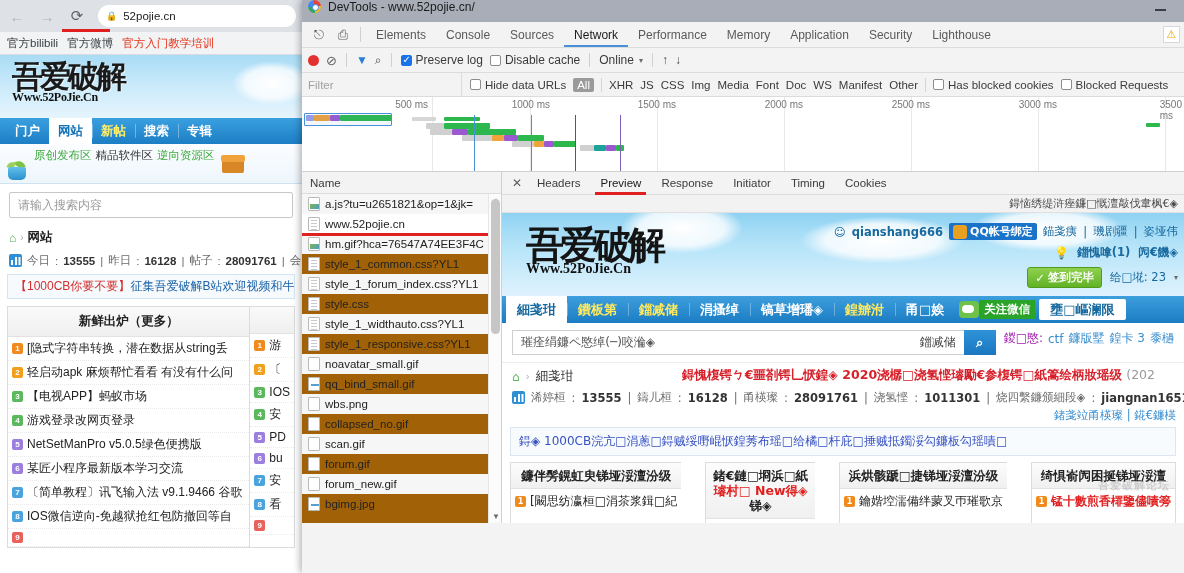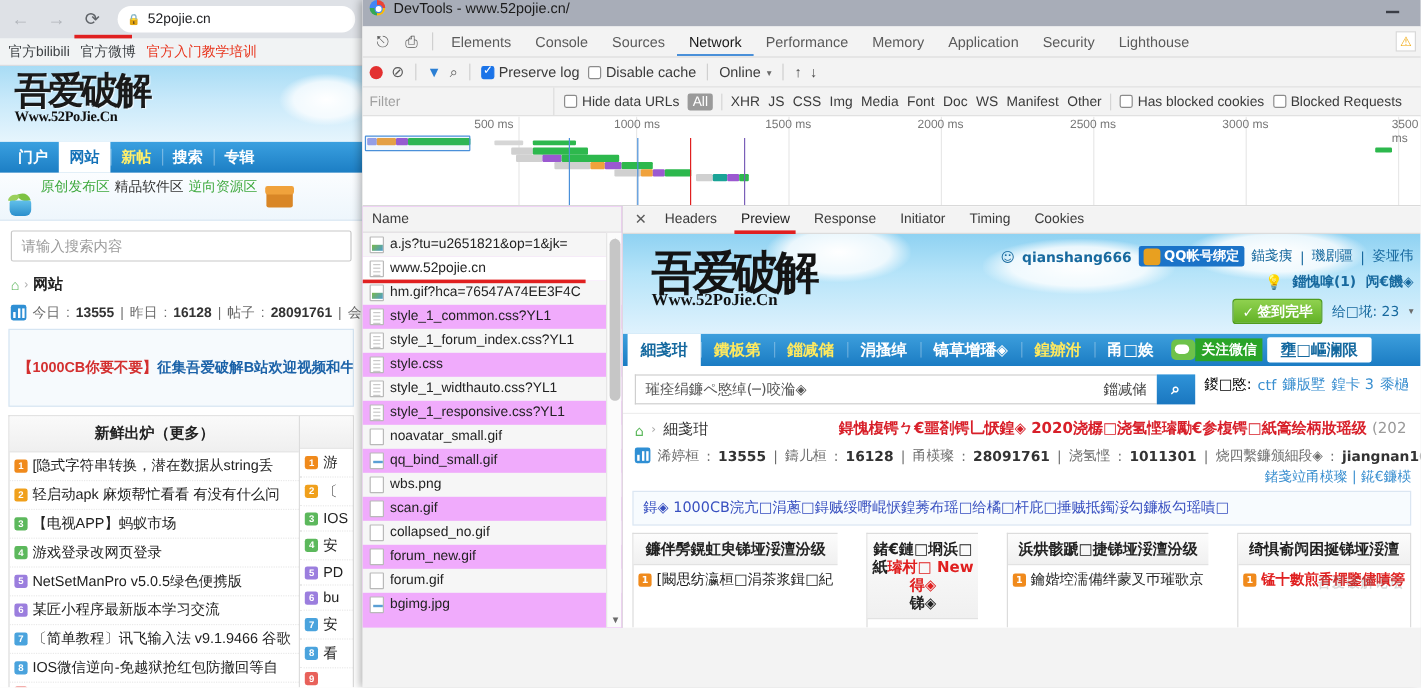--- a/index.html
+++ b/index.html
@@ -110,22 +110,22 @@
     color:#6b6b6b; white-space: nowrap; overflow:hidden;
   }
   .chart-ic {
     width: 13px; height: 13px; background: #2f8fd4; border-radius: 2px; position: relative; flex:0 0 13px;
   }
   .chart-ic:before { content:""; position:absolute; left:2px; bottom:2px; width:2px; height:5px; background:#fff; }
   .chart-ic:after { content:""; position:absolute; left:5.5px; bottom:2px; width:2px; height:8px; background:#fff;
     box-shadow: 3.5px 0 0 #fff, 3.5px 2px 0 0 transparent; }
   .stats b { color:#333; font-weight:700; }
   .announce {
-    margin: 0 7px; border:1px solid #d6e5f2; background:#f6fafd; padding: 23px 7px;
-    font-size: 12px; color:#1b62a8; font-weight:700; white-space: nowrap; overflow:hidden;
+    margin: 0 7px; border:1px solid #d6e5f2; background:#f6fafd; padding: 3px 7px;
+    font-size: 12px; color:#1b62a8; font-weight:400; white-space: nowrap; overflow:hidden;
   }
   .announce .ann-red { color:#d32f2f; }
   .panels { display:flex; margin: 7px 7px 0; gap: 0; }
   .panel { flex:1; border:1px solid #dcdcdc; border-right:none; }
   .panel:last-child { border-right:1px solid #dcdcdc; }
   .panel-hd {
     background: linear-gradient(180deg,#fafafa,#efefef); border-bottom:1px solid #e2e2e2;
     text-align:center; font-size:12.5px; font-weight:700; color:#222; padding: 6px 0; white-space:nowrap;
   }
   .panel-li {
@@ -220,21 +220,21 @@
   }
   .ov-bar { position:absolute; height:6px; border-radius:1px; }
   .ov-line { position:absolute; top:18px; bottom:0; width:1px; }
   .ov-sel {
     position:absolute; top: 16px; height: 13px; border:1px solid #4a90d9; border-radius:1px;
     background: rgba(74,144,217,0.07);
   }
 
   .dt-body { display:flex; height: 351px; }
   .req-list {
-    width: 217px; background:#f0abfc; border-right:1px solid #d0d0d0; position:relative; overflow:hidden;
+    width: 200px; background:#a16207; border-right:1px solid #d0d0d0; position:relative; overflow:hidden;
   }
   .req-hd {
     height: 22px; border-bottom:1px solid #dcdcdc; background:#f3f3f3;
     display:flex; align-items:center; padding-left: 8px; font-size: 11.5px; color:#3b3b3b;
   }
   .req-row {
     height: 20px; display:flex; align-items:center; gap: 5px; padding-left: 6px;
     font-size: 11.5px; color:#222; white-space: nowrap; overflow: hidden;
   }
   .req-row:nth-child(even) { background: #f6f6f6; }
@@ -347,21 +347,21 @@
   .pv-s-input {
     flex: 1; height: 25px; border:1px solid #cfcfcf; border-right:none; display:flex; align-items:center;
     justify-content: space-between; padding: 0 8px; font-size: 12px; color:#555;
   }
   .pv-s-sel { color:#444; font-size: 12px; }
   .pv-s-btn {
     width: 32px; height: 25px; background: linear-gradient(180deg,#2f93d8,#1a77c0); color:#fff;
     display:flex; align-items:center; justify-content:center; font-size: 13px; font-weight:700;
   }
   .pv-hot { display:flex; align-items:center; gap:5px; margin-left: 8px; font-size: 12px; color:#3a8fd0; white-space:nowrap; }
-  .pv-hot .hk { color:#000000; }
+  .pv-hot .hk { color:#a21caf; }
   .pv-crumb {
     display:flex; align-items:center; gap: 6px; padding: 5px 10px 2px; font-size: 12.5px; color:#333;
     position: relative;
   }
   .pv-crumb .home-ic { color:#5cb85c; }
   .pv-ann {
     position:absolute; left: 180px; top: 4px; right: 4px; font-size: 12.5px; font-weight:700;
     color:#d8202a; white-space:nowrap; overflow:hidden;
   }
   .pv-ann .ann-gray { color:#9a9a9a; font-weight:400; }
@@ -748,34 +748,34 @@
         </div>
         <div class="req-row">
           <span class="f-ic dash"></span>
           <span>qq_bind_small.gif</span>
         </div>
         <div class="req-row">
           <span class="f-ic dashg"></span>
           <span>wbs.png</span>
         </div>
         <div class="req-row">
+          <span class="f-ic imgd"></span>
+          <span>collapsed_no.gif</span>
+        </div>
+        <div class="req-row">
           <span class="f-ic dashg"></span>
           <span>scan.gif</span>
         </div>
         <div class="req-row">
           <span class="f-ic imgd"></span>
-          <span>collapsed_no.gif</span>
+          <span>forum.gif</span>
         </div>
         <div class="req-row">
           <span class="f-ic imgo"></span>
           <span>forum_new.gif</span>
-        </div>
-        <div class="req-row">
-          <span class="f-ic imgd"></span>
-          <span>forum.gif</span>
         </div>
         <div class="req-row">
           <span class="f-ic dash"></span>
           <span>bgimg.jpg</span>
         </div>
 
         <div class="req-underline" style="top:61px"></div>
 
         <div class="req-scroll">
           <div class="sc-arrow" style="top:2px">▲</div>
@@ -793,20 +793,23 @@
             <span style="position:absolute;left:4px;right:4px;bottom:0;height:3px;background:#e02020;display:block"></span>
           </div>
           <div class="d-tab">Response</div>
           <div class="d-tab">Initiator</div>
           <div class="d-tab">Timing</div>
           <div class="d-tab">Cookies</div>
         </div>
 
         <div class="prev">
 
+          <div class="pv-topbar">
+            <span>鍀恼绣缇浒痤鐮□慨澶敲伐韋枫€◈</span>
+          </div>
 
           <div class="pv-hero">
             <div class="cloud" style="left:120px;top:-10px;width:120px;height:50px"></div>
             <div class="cloud" style="left:300px;top:4px;width:160px;height:46px"></div>
             <div class="cloud" style="left:470px;top:-6px;width:150px;height:44px"></div>
 
             <div class="pv-logo">
               <div class="pv-logo-cn">吾爱破解</div>
               <div class="pv-logo-sub">Www.52PoJie.Cn</div>
             </div>

